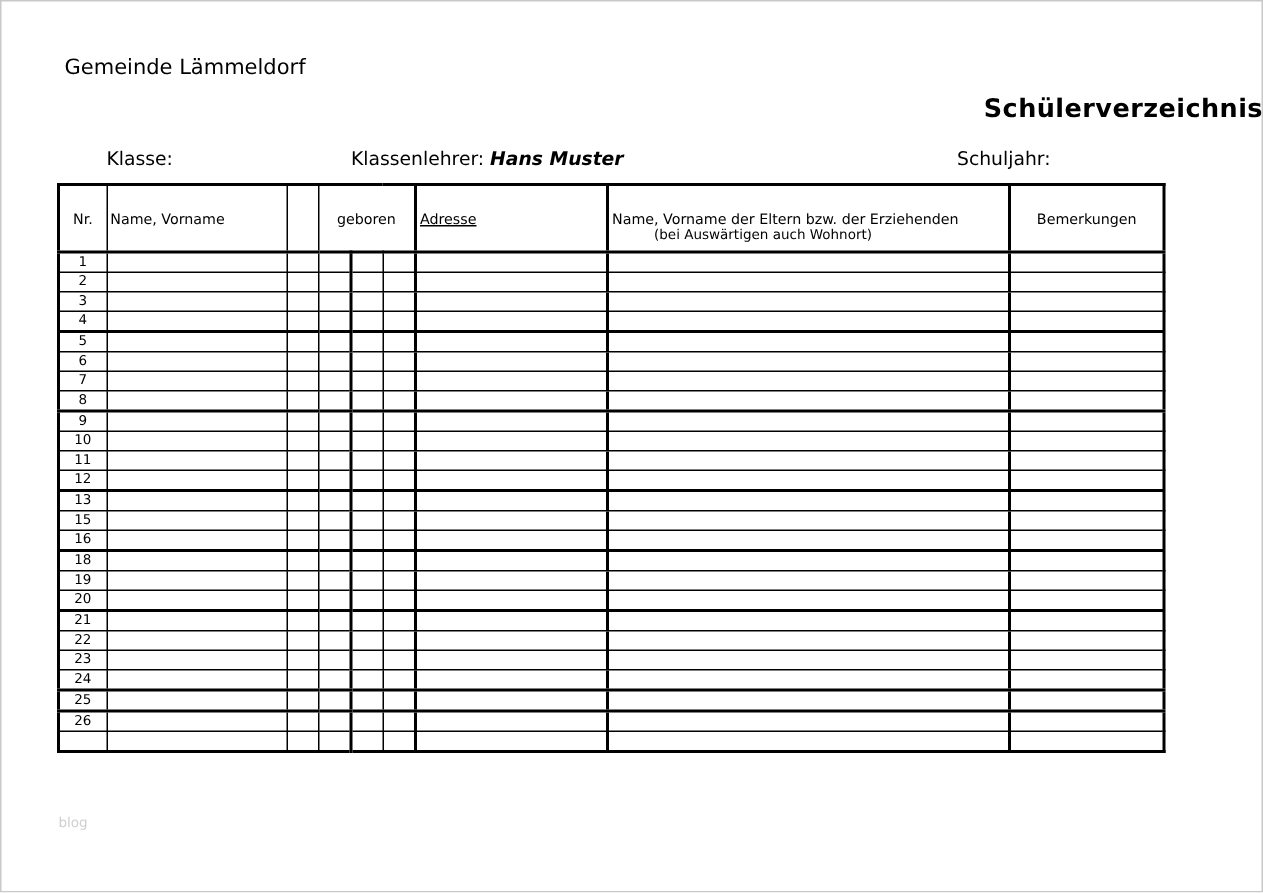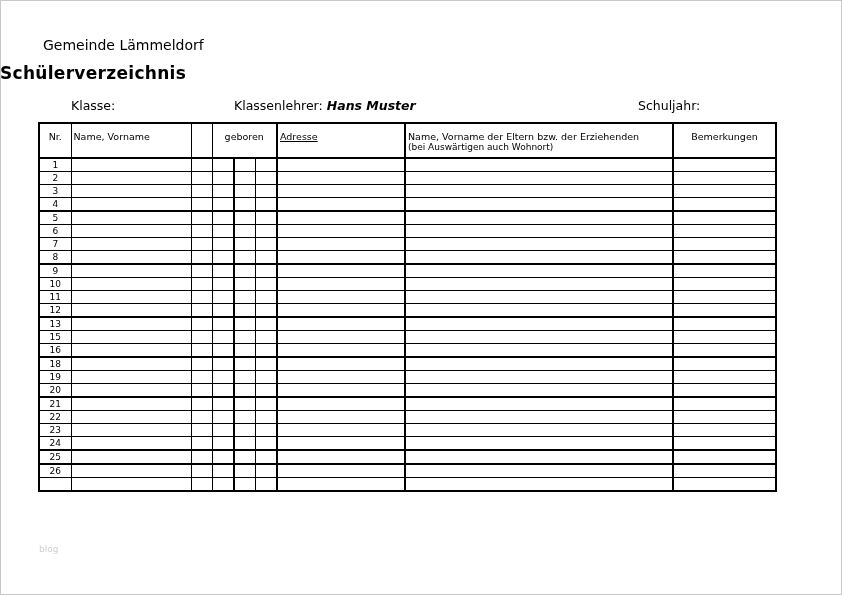--- a/index.html
+++ b/index.html
@@ -5,48 +5,48 @@
   html, body { margin: 0; padding: 0; }
   body {
     width: 842px; height: 595px; background: #ffffff; position: relative; overflow: hidden;
     font-family: "DejaVu Sans", "Liberation Sans", sans-serif; color: #000;
   }
   .frame {
     position: absolute; left: 0; top: 0; width: 840px; height: 593px;
     border: 1px solid #c8c8c8;
   }
   .gemeinde { position: absolute; left: 43px; top: 37px; font-size: 14px; text-align: center; }
-  .title { position: absolute; left: 0; width: 842px; top: 63px; text-align: left; font-size: 17px; font-weight: bold; letter-spacing: 0.3px; }
+  .title { position: absolute; left: 0; width: 842px; top: 63px; text-align: right; font-size: 17px; font-weight: bold; letter-spacing: 0.3px; }
   .meta { position: absolute; top: 98px; font-size: 12.5px; margin-left: 28px; }
   .meta-klasse { left: 43px; }
   .meta-lehrer { left: 206px; }
   .meta-lehrer b { font-style: italic; }
   .meta-jahr { left: 610px; }
 
   table.grid {
     position: absolute; left: 38px; top: 122px;
     border-collapse: collapse; table-layout: fixed;
     border: 2px solid #000;
   }
   table.grid td, table.grid th {
     border: 1px solid #000; padding: 0; font-weight: normal;
     font-size: 9.5px; line-height: 10px; vertical-align: top; text-align: left;
     overflow: hidden; white-space: nowrap;
   }
-  table.grid th { height: 25px; padding: 8px 2px 0 2px; border-bottom: 2px solid #000; }
+  table.grid th { height: 25px; padding: 18px 2px 0 2px; border-bottom: 2px solid #000; }
   table.grid th.c { text-align: center; }
   table.grid td { height: 12px; }
   table.grid td.nr { text-align: center; font-size: 9px; line-height: 12px; }
   table.grid tr.thick td { border-bottom: 2px solid #000; }
   .geb-sep { border-left: 2px solid #000 !important; }
   .geb-first { border-left: 1px solid #000; }
   .after-geb { border-left: 2px solid #000 !important; text-decoration: underline; }
   .eltern-sep { border-left: 2px solid #000 !important; }
   .bem-sep { border-left: 2px solid #000 !important; }
-  .sub { font-size: 9px; }
+  .sub { font-size: 9px; margin-left: 28px; }
 
   .watermark { position: absolute; left: 39px; top: 544px; font-size: 9px; color: #cfcfcf; text-align: right; }
 </style>
 </head>
 <body>
 
 <div class="frame"></div>
 
 <div class="gemeinde">Gemeinde Lämmeldorf</div>
 <div class="title">Schülerverzeichnis</div>

